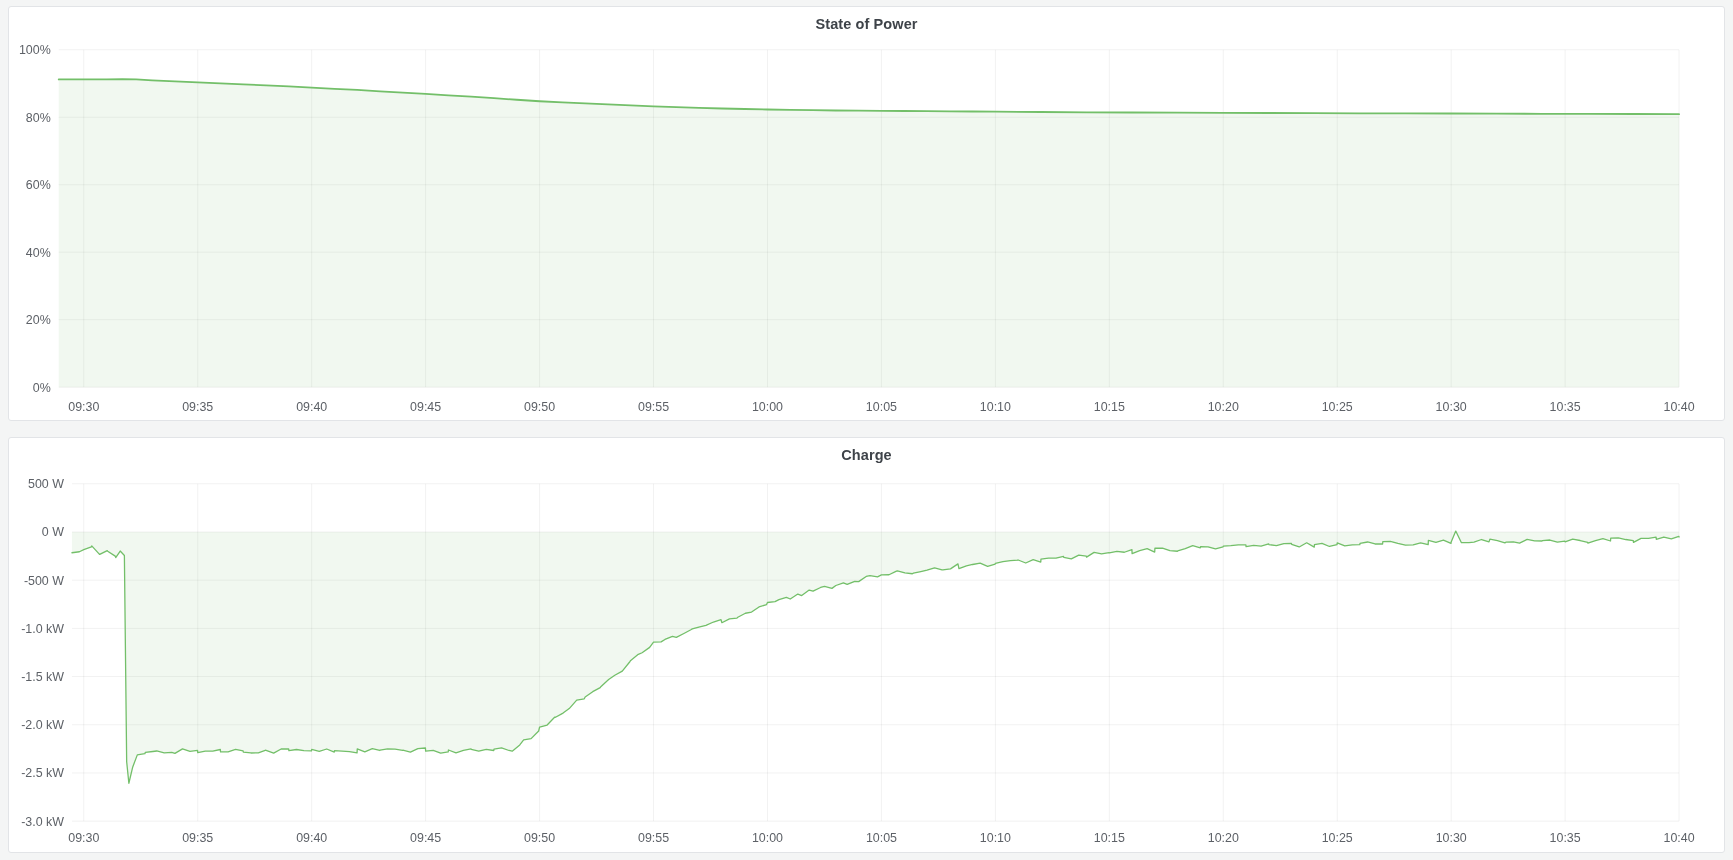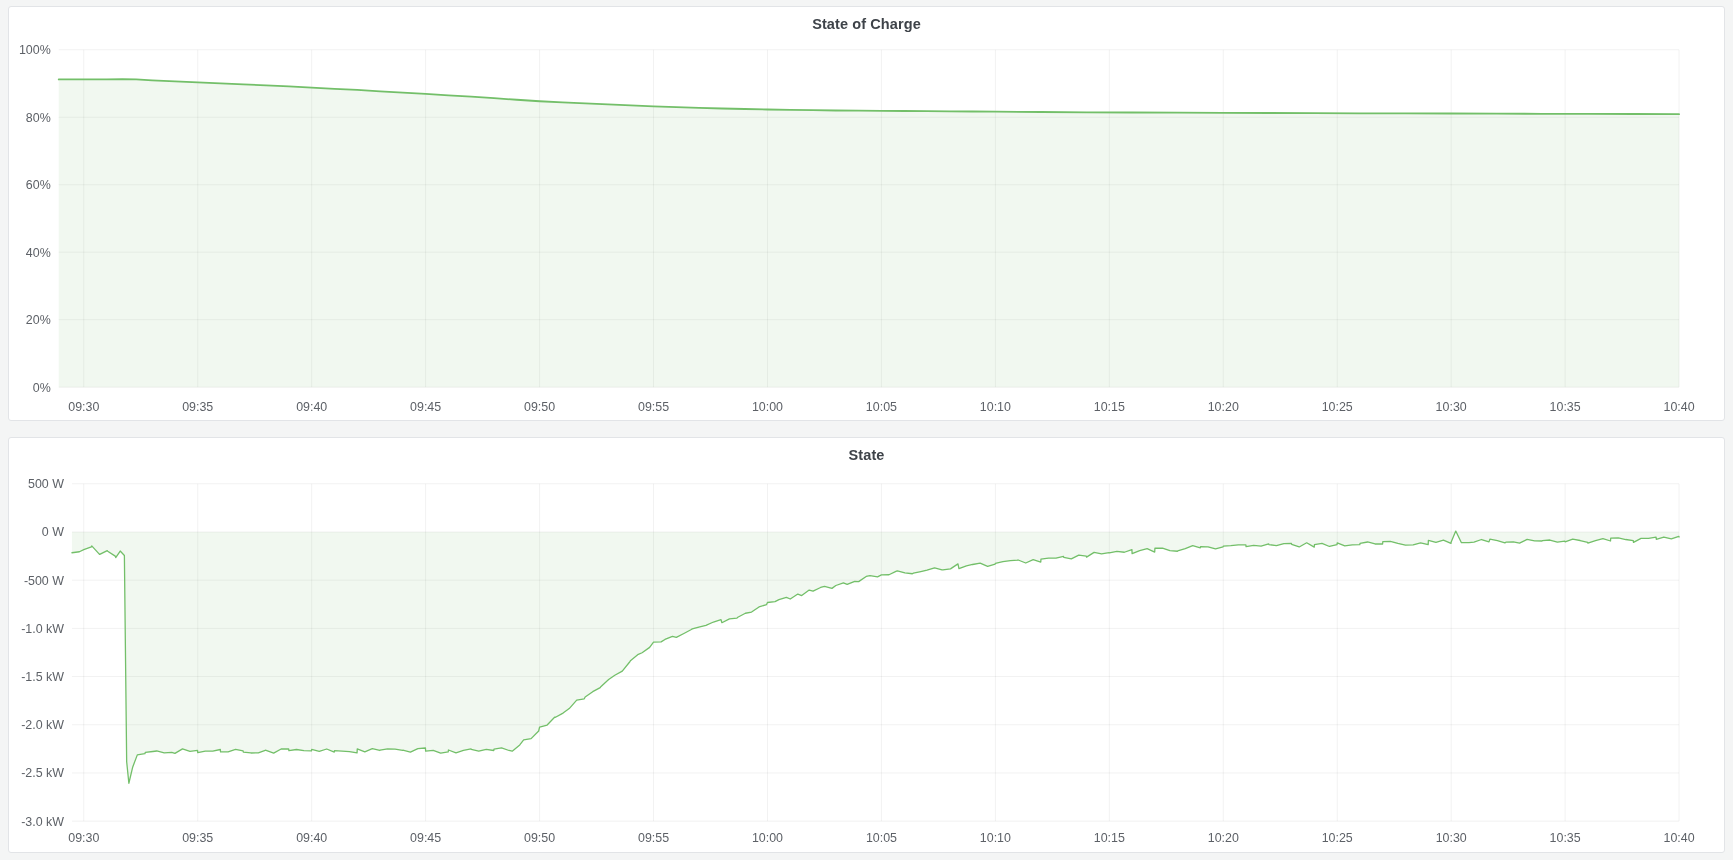--- a/index.html
+++ b/index.html
@@ -28,21 +28,21 @@
   .tick-label{
     font-family:"Liberation Sans",sans-serif;
     font-size:12.5px;
     fill:#5D6167;
   }
 </style>
 </head>
 <body>
 
 <div class="panel" id="panel-soc">
-  <div class="panel-title">State of Charge</div>
+  <div class="panel-title">State of Power</div>
   <svg class="chart-svg" id="chart-0" xmlns="http://www.w3.org/2000/svg" viewBox="0 0 1717 415">
       <g stroke="#000000" stroke-opacity="0.06" stroke-width="1">
         <line x1="72" y1="43" x2="72" y2="382"></line>
         <line x1="186.5" y1="43" x2="186.5" y2="382"></line>
         <line x1="301" y1="43" x2="301" y2="382"></line>
         <line x1="415.5" y1="43" x2="415.5" y2="382"></line>
         <line x1="530" y1="43" x2="530" y2="382"></line>
         <line x1="644.5" y1="43" x2="644.5" y2="382"></line>
         <line x1="759" y1="43" x2="759" y2="382"></line>
         <line x1="873.5" y1="43" x2="873.5" y2="382"></line>
@@ -84,21 +84,21 @@
         <text x="1217" y="406" text-anchor="middle" class="tick-label">10:20</text>
         <text x="1331.5" y="406" text-anchor="middle" class="tick-label">10:25</text>
         <text x="1446" y="406" text-anchor="middle" class="tick-label">10:30</text>
         <text x="1560.5" y="406" text-anchor="middle" class="tick-label">10:35</text>
         <text x="1675" y="406" text-anchor="middle" class="tick-label">10:40</text>
       </g>
     </svg>
 </div>
 
 <div class="panel" id="panel-power">
-  <div class="panel-title">State</div>
+  <div class="panel-title">Charge</div>
   <svg class="chart-svg" id="chart-1" xmlns="http://www.w3.org/2000/svg" viewBox="0 0 1717 416">
       <g stroke="#000000" stroke-opacity="0.06" stroke-width="1">
         <line x1="72" y1="46" x2="72" y2="385"></line>
         <line x1="186.5" y1="46" x2="186.5" y2="385"></line>
         <line x1="301" y1="46" x2="301" y2="385"></line>
         <line x1="415.5" y1="46" x2="415.5" y2="385"></line>
         <line x1="530" y1="46" x2="530" y2="385"></line>
         <line x1="644.5" y1="46" x2="644.5" y2="385"></line>
         <line x1="759" y1="46" x2="759" y2="385"></line>
         <line x1="873.5" y1="46" x2="873.5" y2="385"></line>

